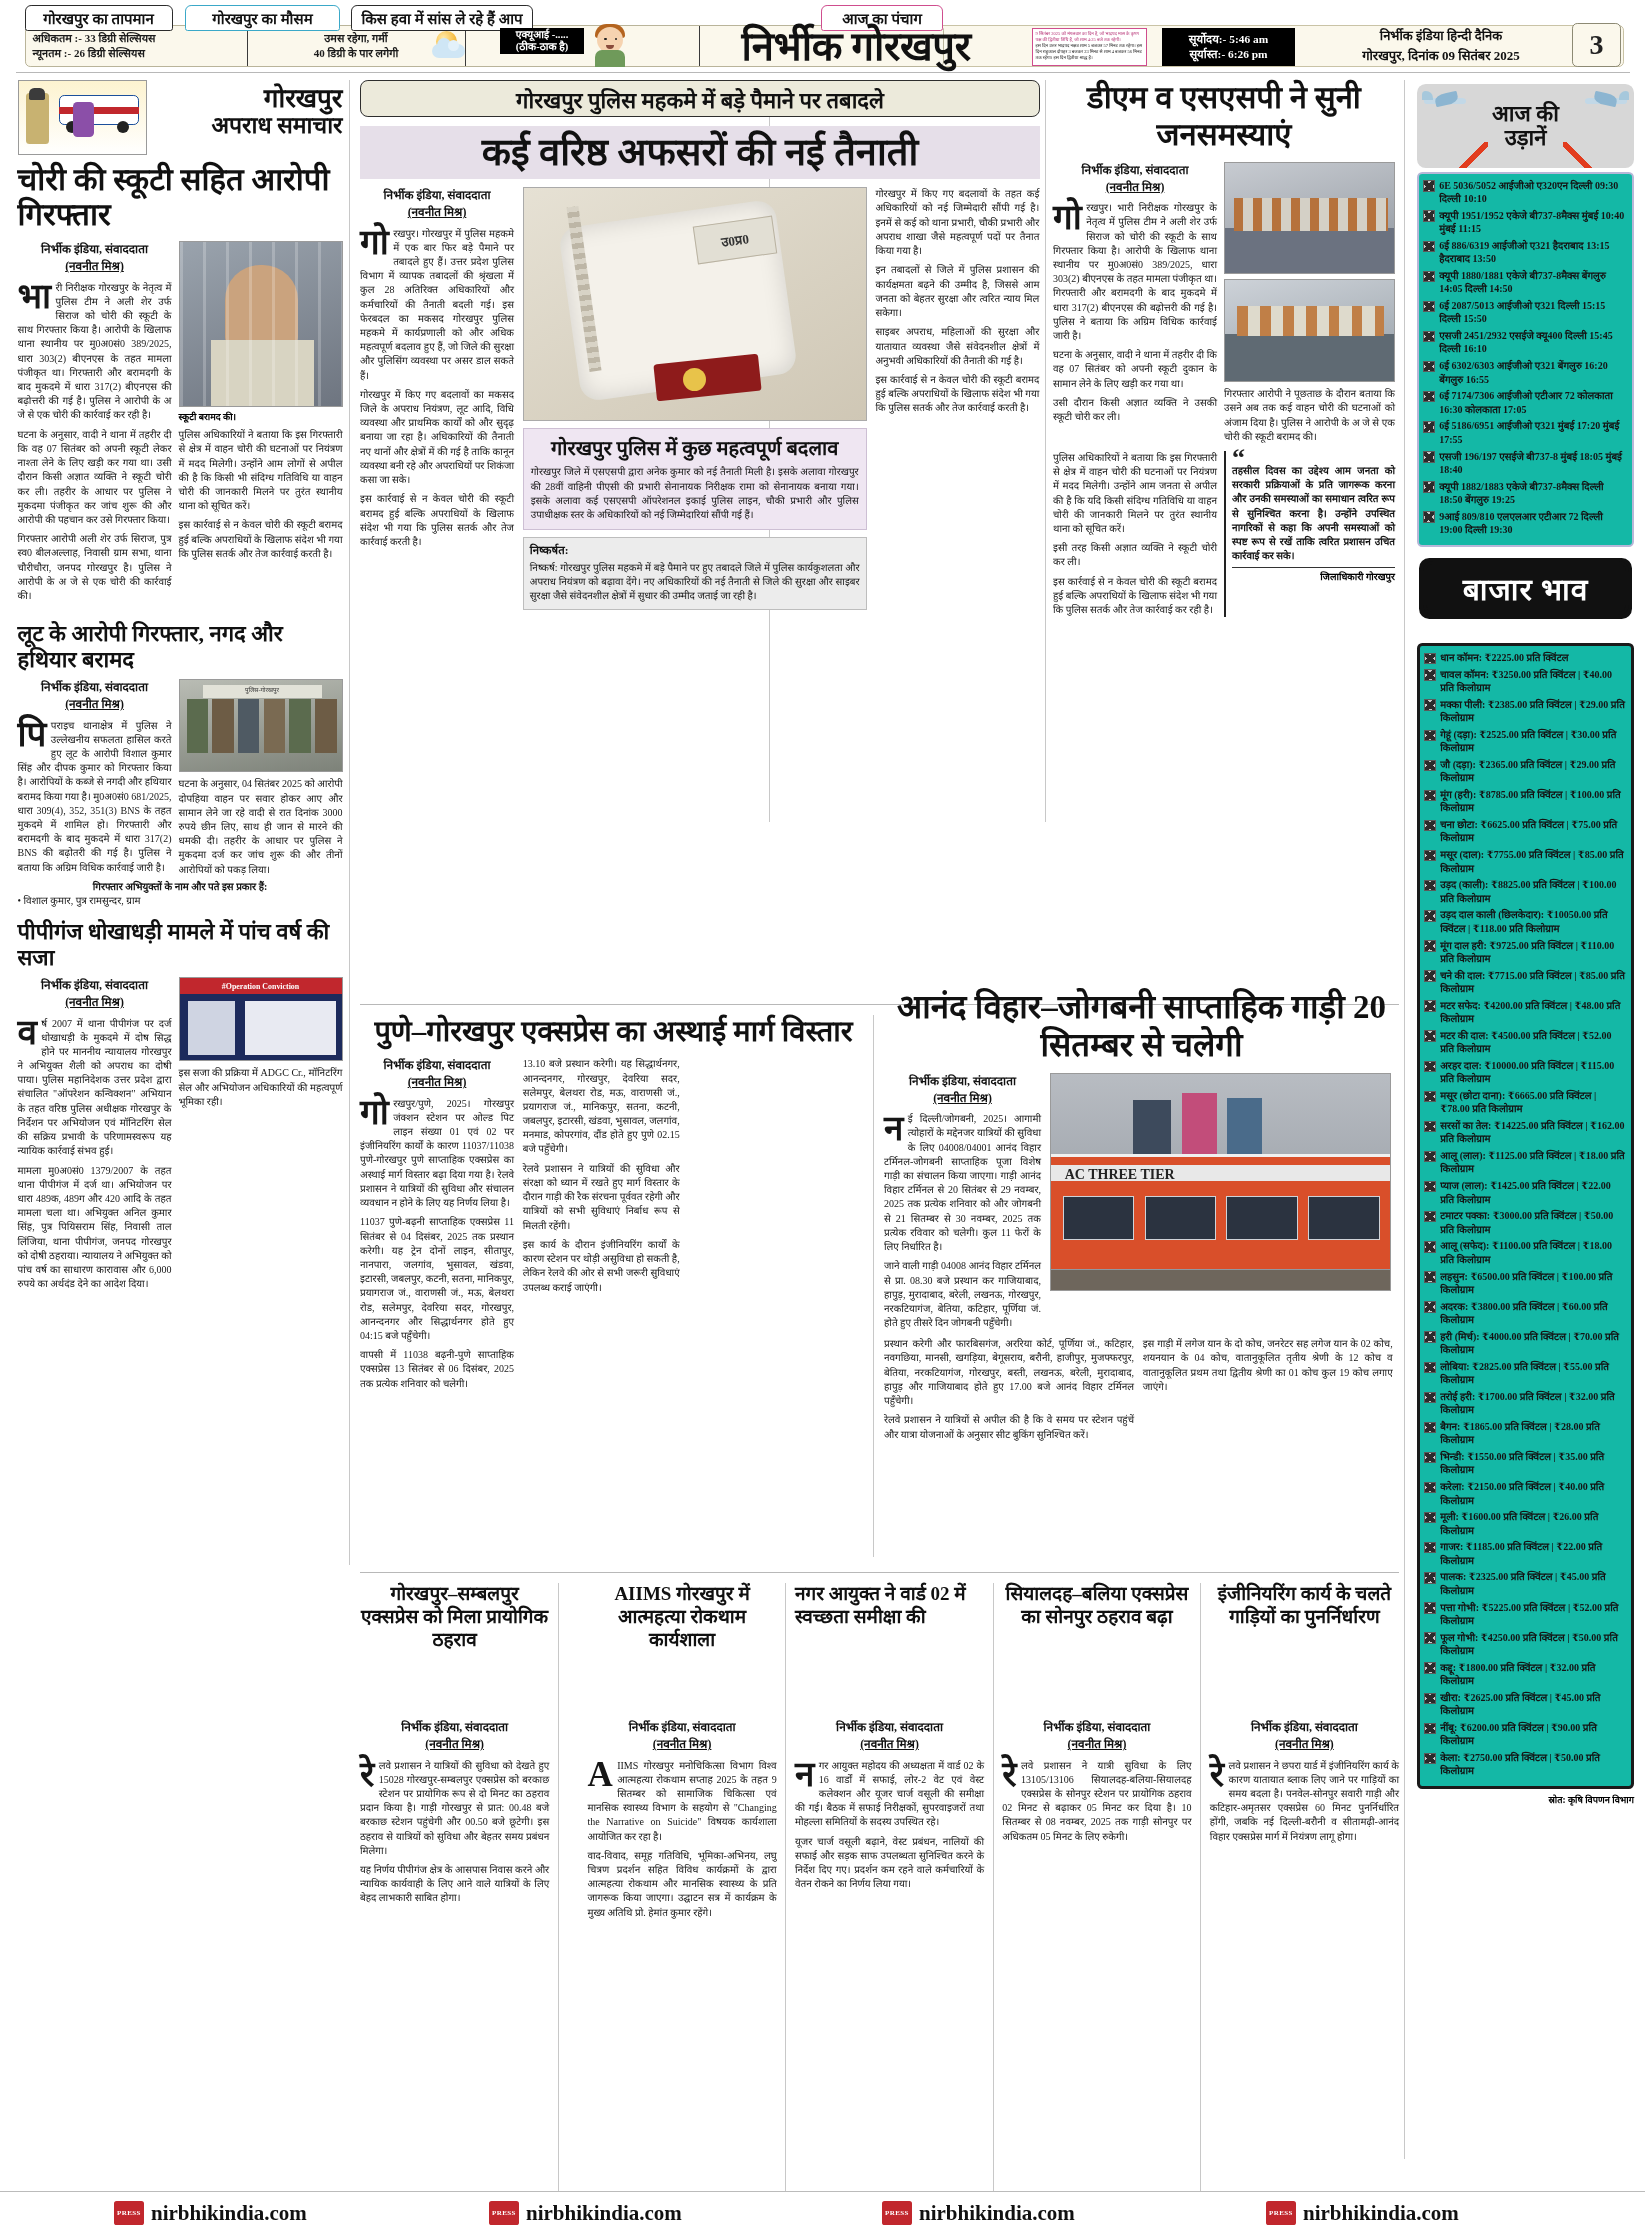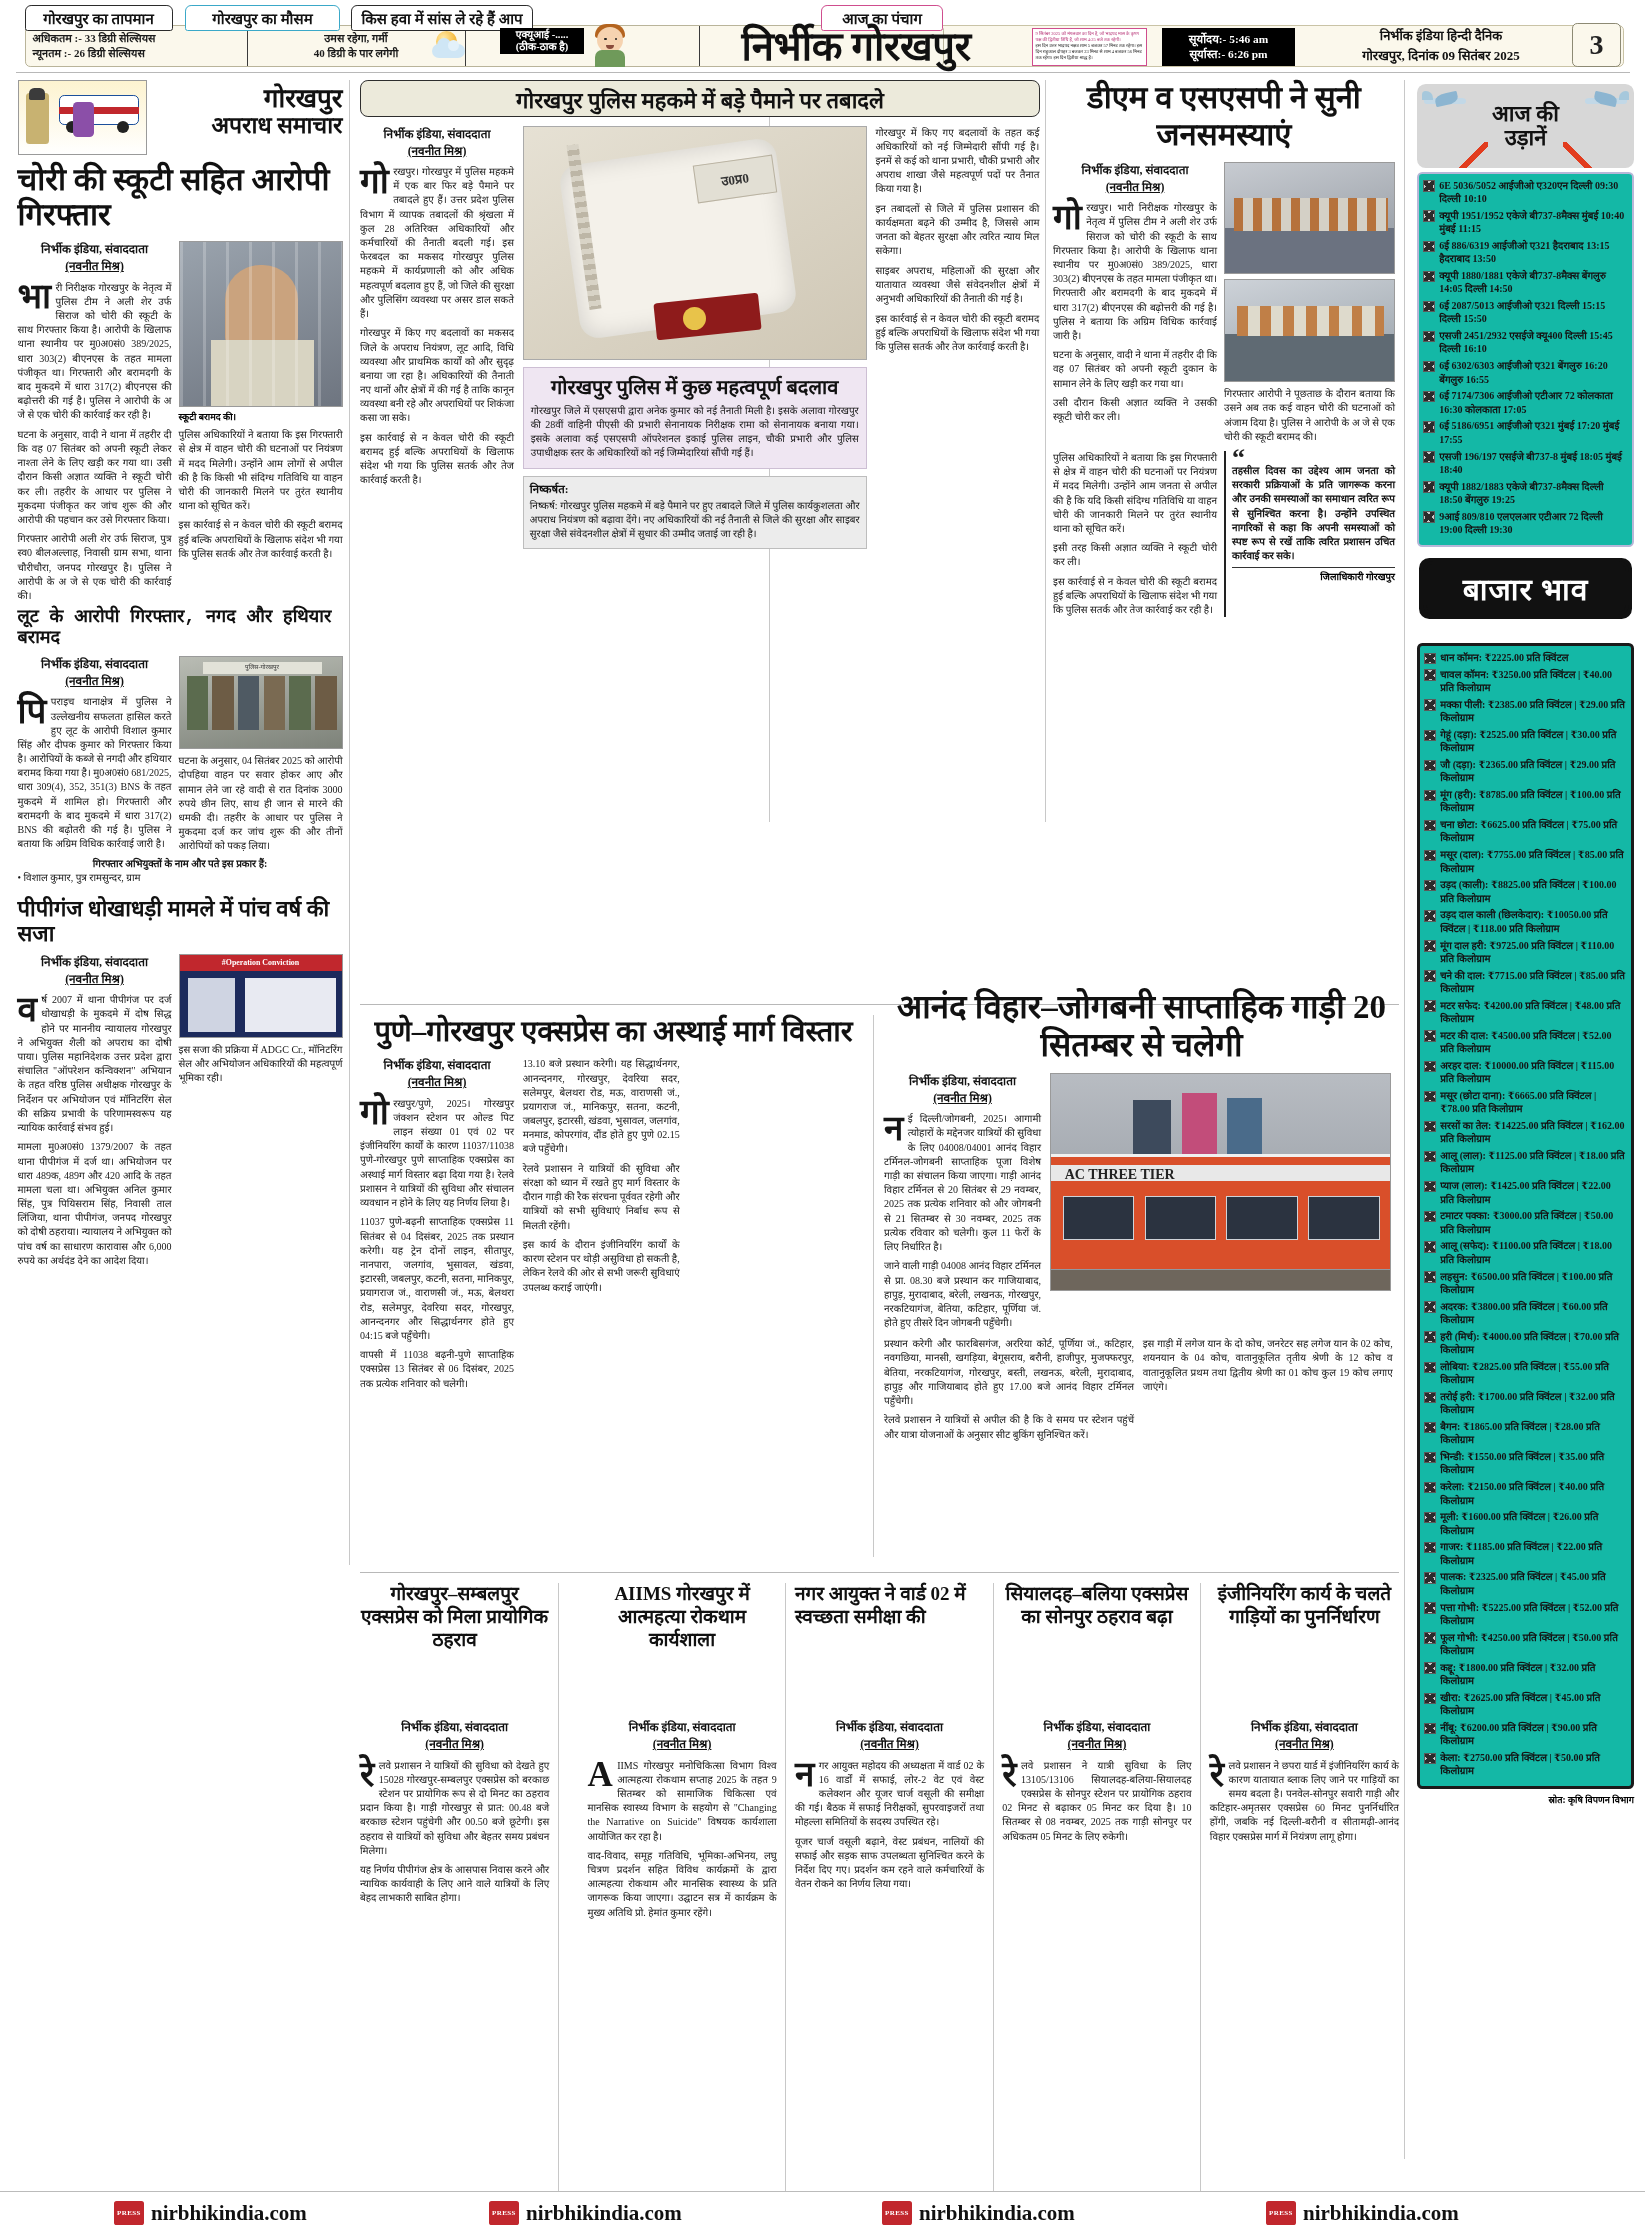--- a/index.html
+++ b/index.html
@@ -230,21 +230,21 @@
           <div style="position:absolute; left:31px; top:98px; width:103px; height:68px; background:#d8d4c2;"></div>
           <div style="position:absolute; left:0; top:0; width:100%; height:100%;
             background:repeating-linear-gradient(90deg, rgba(255,255,255,.22) 0 3.5px, transparent 3.5px 23px);"></div>
         </div>
         <div class="small" style="font-weight:bold; margin-top:2.6px;">स्कूटी बरामद की।</div>
         <div class="body-col" style="margin-top:5.2px;">पुलिस अधिकारियों ने बताया कि इस गिरफ्तारी से क्षेत्र में वाहन चोरी की घटनाओं पर नियंत्रण में मदद मिलेगी। उन्होंने आम लोगों से अपील की है कि किसी भी संदिग्ध गतिविधि या वाहन चोरी की जानकारी मिलने पर तुरंत स्थानीय थाना को सूचित करें।</div>
         <div class="body-col" style="margin-top:5.2px;">इस कार्रवाई से न केवल चोरी की स्कूटी बरामद हुई बल्कि अपराधियों के खिलाफ संदेश भी गया कि पुलिस सतर्क और तेज कार्रवाई करती है।</div>
       </div>
     </div>
 
-    <div class="hl" style="font-size:18px; margin-top:4px; line-height:1.16;font-family:Liberation Mono, monospace;">लूट के आरोपी गिरफ्तार, नगद और हथियार बरामद</div>
+    <div class="hl" style="font-size:22px; margin-top:18px; line-height:1.16;">लूट के आरोपी गिरफ्तार, नगद और हथियार बरामद</div>
     <div style="display:flex; gap:7px; margin-top:7px;">
       <div style="width:154px;">
         <div class="byline">निर्भीक इंडिया, संवाददाता</div>
         <div class="byline" style="text-decoration:underline;">(नवनीत मिश्र)</div>
         <div class="body-col dropcap" style="margin-top:5.2px;">पिपराइच थानाक्षेत्र में पुलिस ने उल्लेखनीय सफलता हासिल करते हुए लूट के आरोपी विशाल कुमार सिंह और दीपक कुमार को गिरफ्तार किया है। आरोपियों के कब्जे से नगदी और हथियार बरामद किया गया है। मु0अ0सं0 681/2025, धारा 309(4), 352, 351(3) BNS के तहत मुकदमे में शामिल हो। गिरफ्तारी और बरामदगी के बाद मुकदमे में धारा 317(2) BNS की बढ़ोतरी की गई है। पुलिस ने बताया कि अग्रिम विधिक कार्रवाई जारी है।</div>
       </div>
       <div style="width:164px;">
         <div class="photo" style="width:164px; height:93px; background:linear-gradient(170deg,#b9bcb4,#7d8279);">
           <div style="position:absolute; left:7px; top:19px; width:150px; height:54px; display:flex; gap:4.4px;">
             <div style="flex:1; background:#5b6b4e;"></div>
@@ -278,20 +278,21 @@
         </div>
         <div class="body-col" style="margin-top:5.2px;">इस सजा की प्रक्रिया में ADGC Cr., मॉनिटरिंग सेल और अभियोजन अधिकारियों की महत्वपूर्ण भूमिका रही।</div>
       </div>
     </div>
   </div>
 
   <div style="position:absolute; left:360px; top:80px; width:680px;">
 
     <div class="ribbon" style="height:37px; font-size:22px;">गोरखपुर पुलिस महकमे में बड़े पैमाने पर तबादले</div>
 
+    <div class="hl" style="font-size:38px; margin-top:8.7px; text-align:center; background:#e6dfe9; padding:5.2px 0;">कई वरिष्ठ अफसरों की नई तैनाती</div>
 
     <div style="display:flex; gap:8.7px; margin-top:8.7px;">
 
       <div style="width:154px;">
         <div class="byline">निर्भीक इंडिया, संवाददाता</div>
         <div class="byline" style="text-decoration:underline;">(नवनीत मिश्र)</div>
         <div class="body-col dropcap" style="margin-top:5.2px;">गोरखपुर। गोरखपुर में पुलिस महकमे में एक बार फिर बड़े पैमाने पर तबादले हुए हैं। उत्तर प्रदेश पुलिस विभाग में व्यापक तबादलों की श्रृंखला में कुल 28 अतिरिक्त अधिकारियों और कर्मचारियों की तैनाती बदली गई। इस फेरबदल का मकसद गोरखपुर पुलिस महकमे में कार्यप्रणाली को और अधिक महत्वपूर्ण बदलाव हुए हैं, जो जिले की सुरक्षा और पुलिसिंग व्यवस्था पर असर डाल सकते हैं।</div>
         <div class="body-col" style="margin-top:5.2px;">गोरखपुर में किए गए बदलावों का मकसद जिले के अपराध नियंत्रण, लूट आदि, विधि व्यवस्था और प्राथमिक कार्यों को और सुदृढ़ बनाया जा रहा है। अधिकारियों की तैनाती नए थानों और क्षेत्रों में की गई है ताकि कानून व्यवस्था बनी रहे और अपराधियों पर शिकंजा कसा जा सके।</div>
         <div class="body-col" style="margin-top:5.2px;">इस कार्रवाई से न केवल चोरी की स्कूटी बरामद हुई बल्कि अपराधियों के खिलाफ संदेश भी गया कि पुलिस सतर्क और तेज कार्रवाई करती है।</div>
       </div>

